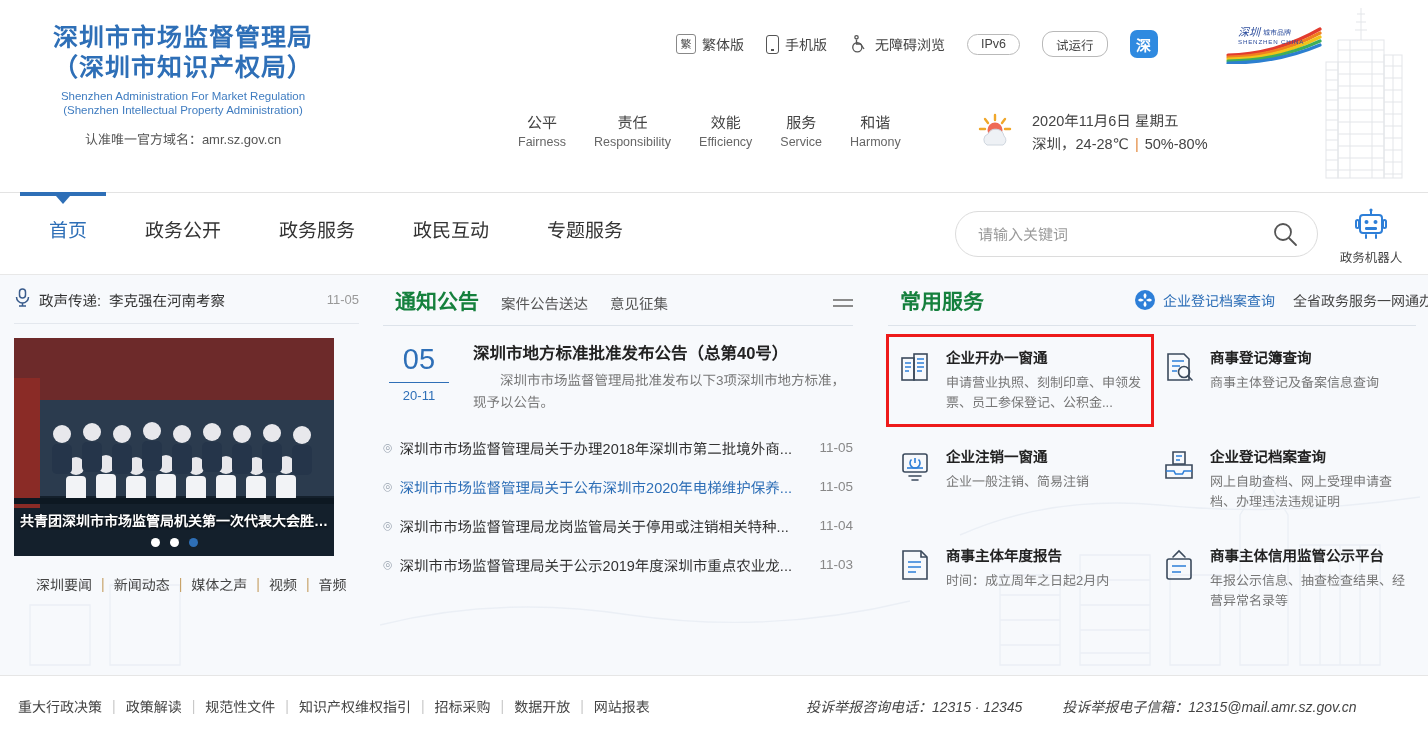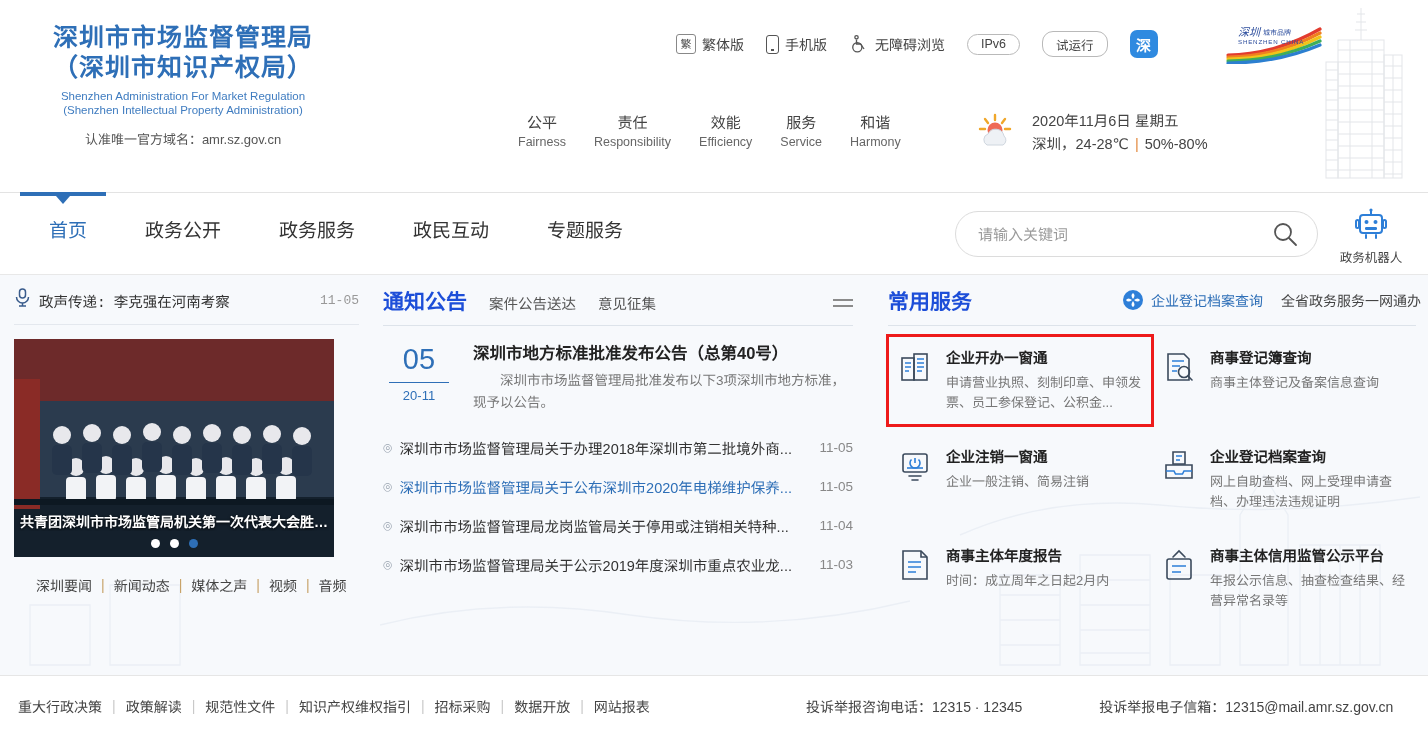--- a/index.html
+++ b/index.html
@@ -94,21 +94,21 @@
 
   
   .main { position:relative; height:400px; background:#f7f9fc; }
   .bg-outline { position:absolute; left:0; top:0; width:1428px; height:400px; opacity:.45; pointer-events:none;}
 
   .col-left { position:absolute; left:14px; top:10px; width:345px; }
   .col-mid  { position:absolute; left:383px; top:10px; width:470px; }
   .col-right{ position:absolute; left:888px; top:10px; width:528px; }
 
   
-  .ticker { display:flex; align-items:center; gap:8px; padding:3px 0 12px 0; border-bottom:1px solid #e4e8ee;font-family:Liberation Mono, monospace; }
+  .ticker { display:flex; align-items:center; gap:8px; padding:3px 0 12px 0; border-bottom:1px solid #e4e8ee; }
   .ticker-label { font-size:14.5px; color:#333; white-space:nowrap; }
   .ticker-title { font-size:14.5px; color:#333; white-space:nowrap; cursor:pointer; }
   .ticker-date { margin-left:auto; font-size:13px; color:#999; }
 
   
   .carousel { position:relative; margin-top:14px; width:320px; height:218px; overflow:hidden; background:#2c3a4a; }
   .carousel-photo { position:absolute; inset:0; }
   .carousel-caption {
     position:absolute; left:0; right:0; bottom:26px; text-align:center;
     color:#fff; font-size:14px; font-weight:bold; text-shadow:0 1px 3px rgba(0,0,0,.9);
@@ -117,21 +117,21 @@
   .dots { position:absolute; left:0; right:0; bottom:9px; display:flex; gap:10px; justify-content:center; }
   .dot { width:9px; height:9px; border-radius:50%; background:#fff; cursor:pointer; }
   .dot.active { background:#2e6fb7; }
 
   .cat-links { margin-top:18px; padding-left:22px; font-size:14px; color:#444; display:flex; align-items:center; }
   .cat-links span { cursor:pointer; white-space:nowrap;text-align:right; }
   .cat-sep { color:#c8a36a; padding:0 9px; cursor:default !important; }
 
   
   .sec-head { display:flex; align-items:flex-end; gap:22px; padding-bottom:10px; border-bottom:1px solid #dde3ea; }
-  .sec-title { font-size:21px; font-weight:bold; color:#1d4ed8; white-space:nowrap; }
+  .sec-title { font-size:21px; font-weight:bold; color:#15803d; white-space:nowrap;margin-left:12px; }
   .sec-tab { font-size:14.5px; color:#555; cursor:pointer; padding-bottom:2px; white-space:nowrap; }
   .sec-more { margin-left:auto; cursor:pointer; padding-bottom:4px; }
   .sec-more i { display:block; width:20px; height:2px; background:#8b8b8b; margin-bottom:4px; }
 
   .feature { display:flex; gap:18px; margin-top:16px; }
   .feature-date { width:72px; text-align:center; flex:none; }
   .fd-day { font-size:29px; color:#2e6fb7; line-height:34px; }
   .fd-rule { height:1px; background:#2e6fb7; margin:6px 6px 5px 6px; }
   .fd-ym { font-size:13px; color:#2e6fb7; }
   .feature-body { flex:1; min-width:0; }
@@ -157,21 +157,21 @@
   .svc-body { min-width:0; }
   .svc-title { font-size:14.5px; font-weight:bold; color:#222; line-height:21px; white-space:nowrap; }
   .svc-desc { font-size:13px; color:#777; line-height:20px; margin-top:4px; }
   .svc-highlight { outline:3px solid #ee1b1b; outline-offset:-1px; }
 
   
   .footer { position:relative; height:64px; background:#fff; border-top:1px solid #e6e6e6; }
   .footer-links { position:absolute; left:18px; top:20px; display:flex; align-items:center; font-size:14px; color:#444; }
   .footer-links span { cursor:pointer; white-space:nowrap; }
   .f-sep { color:#c9c9c9; padding:0 10px; cursor:default !important; }
-  .footer-contacts { position:absolute; left:806px; top:20px; display:flex; gap:77px; font-size:14px; color:#444; }
+  .footer-contacts { position:absolute; left:806px; top:20px; display:flex; gap:40px; font-size:14px; color:#444;font-style:italic; }
   .footer-contacts div { white-space:nowrap; }
 </style>
 </head>
 <body>
 
 <div class="page">
 
   <div class="header">
 
     <div class="brand">

